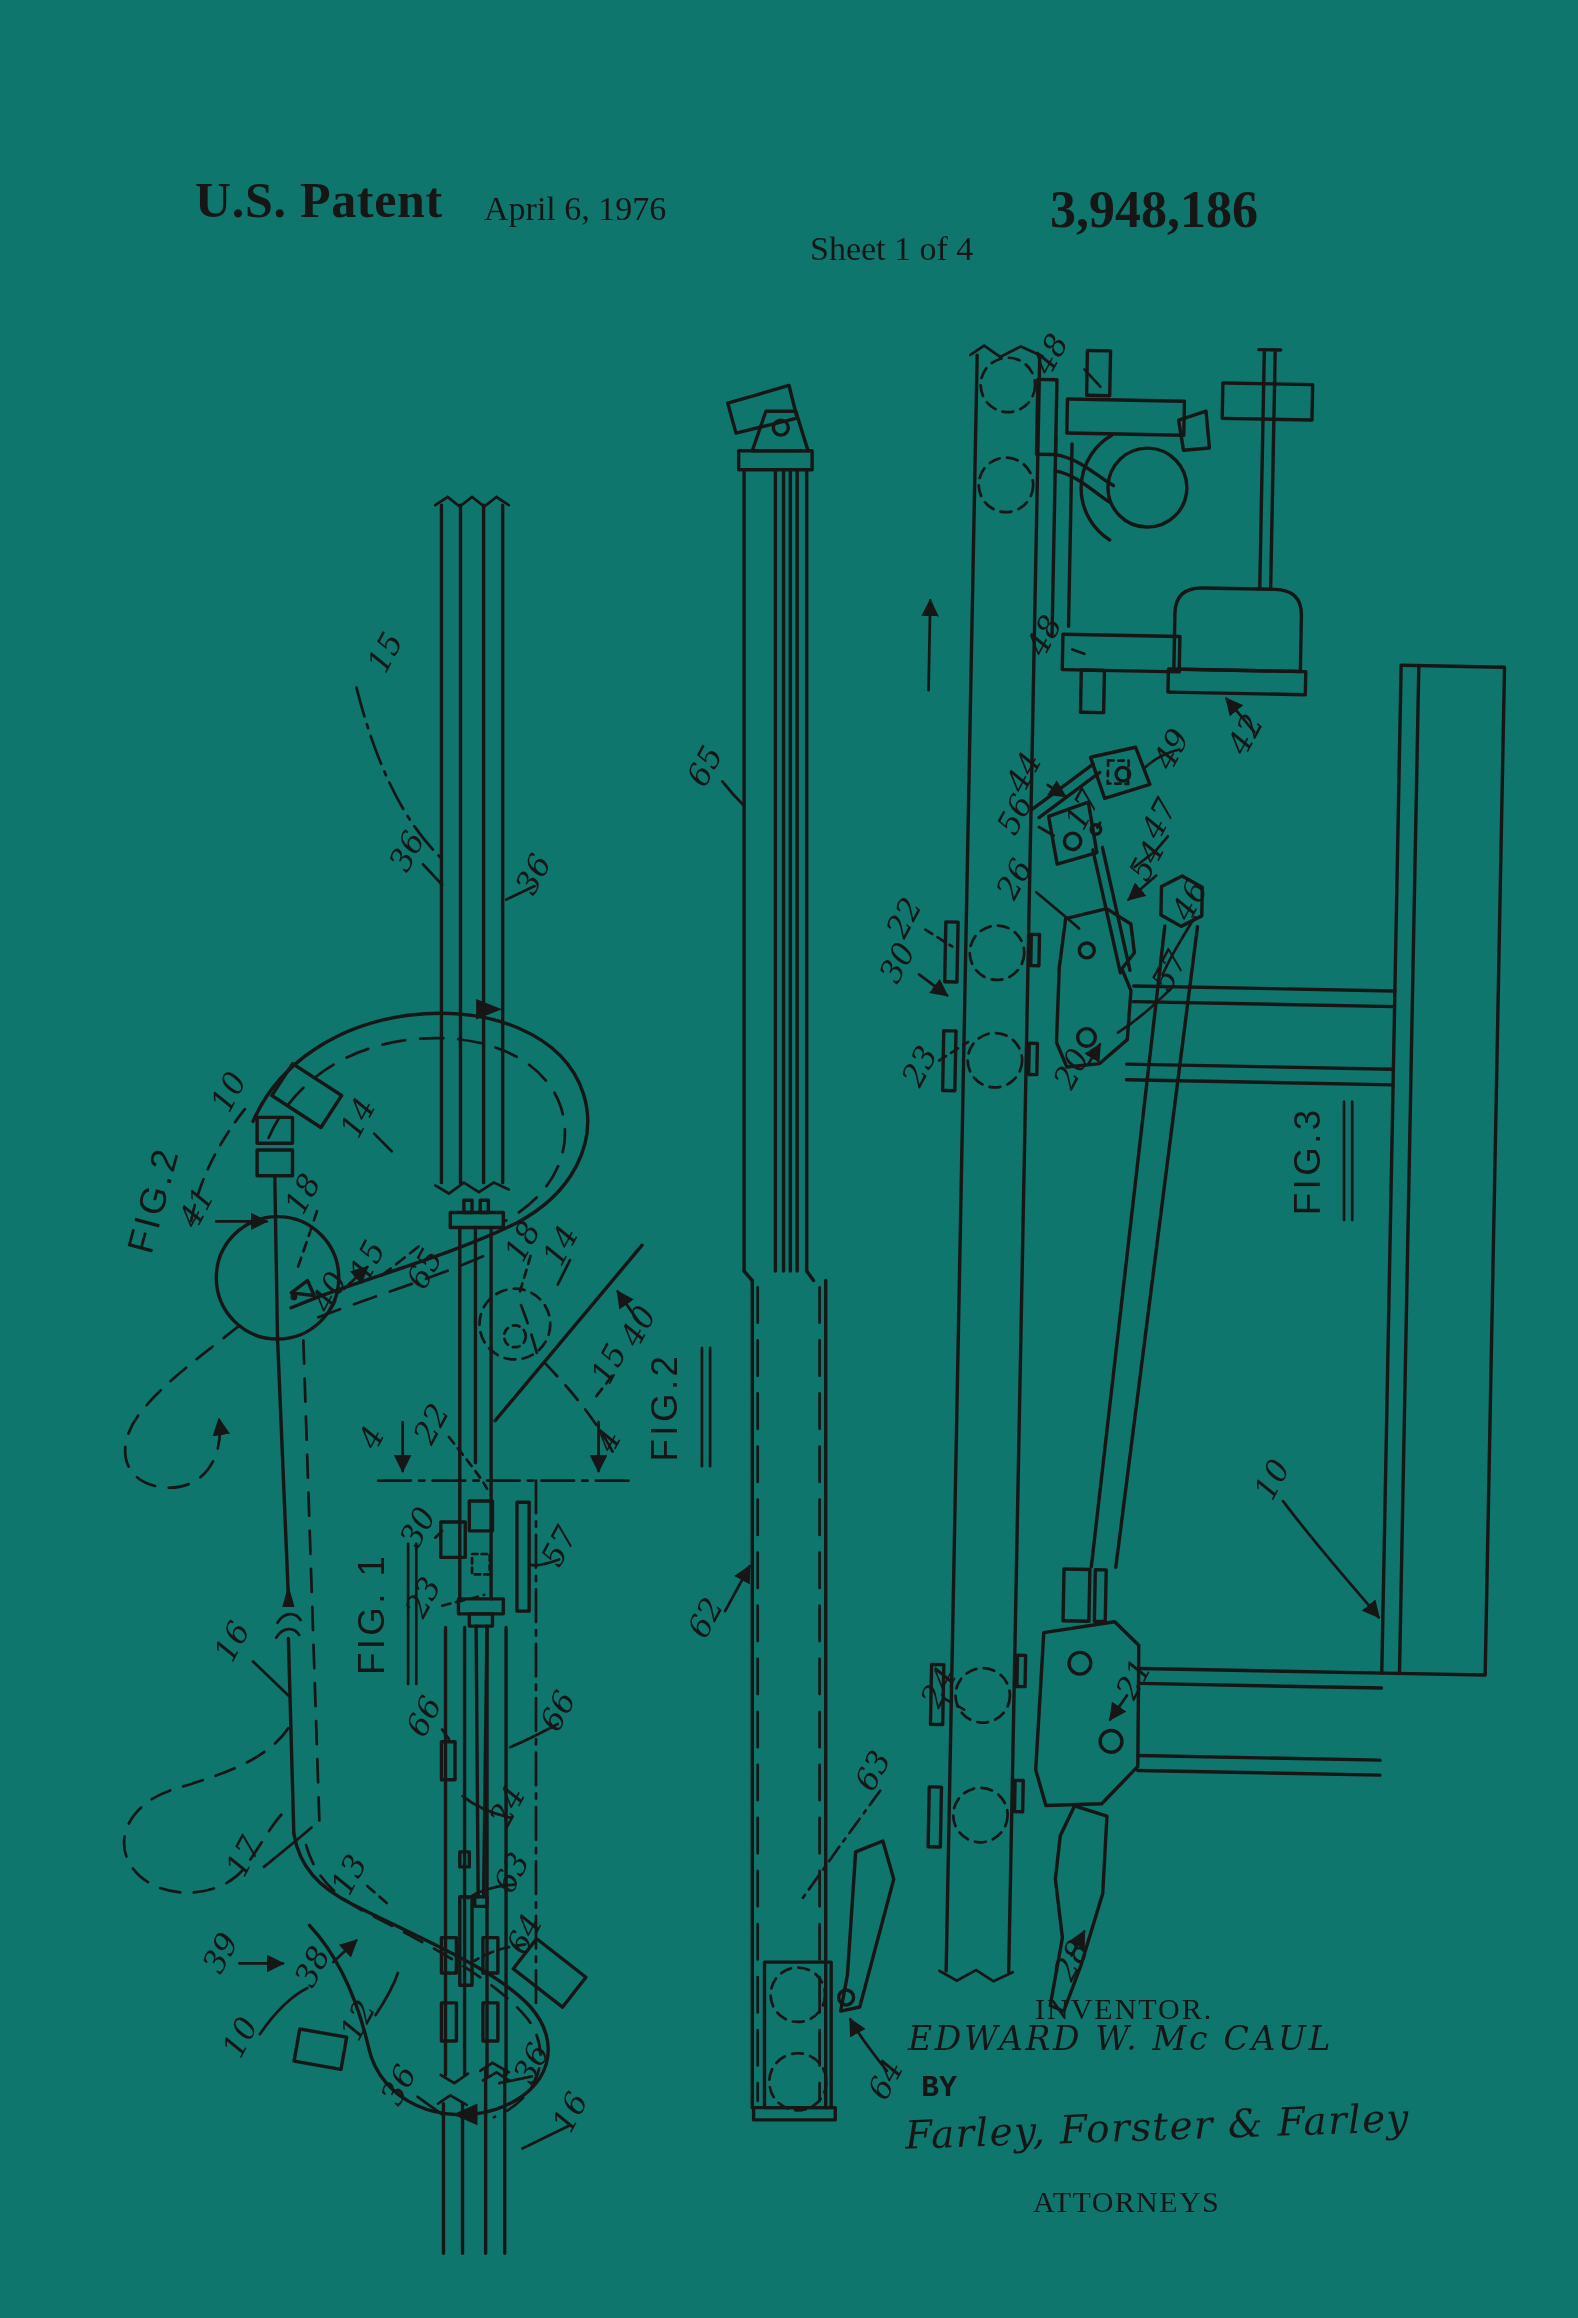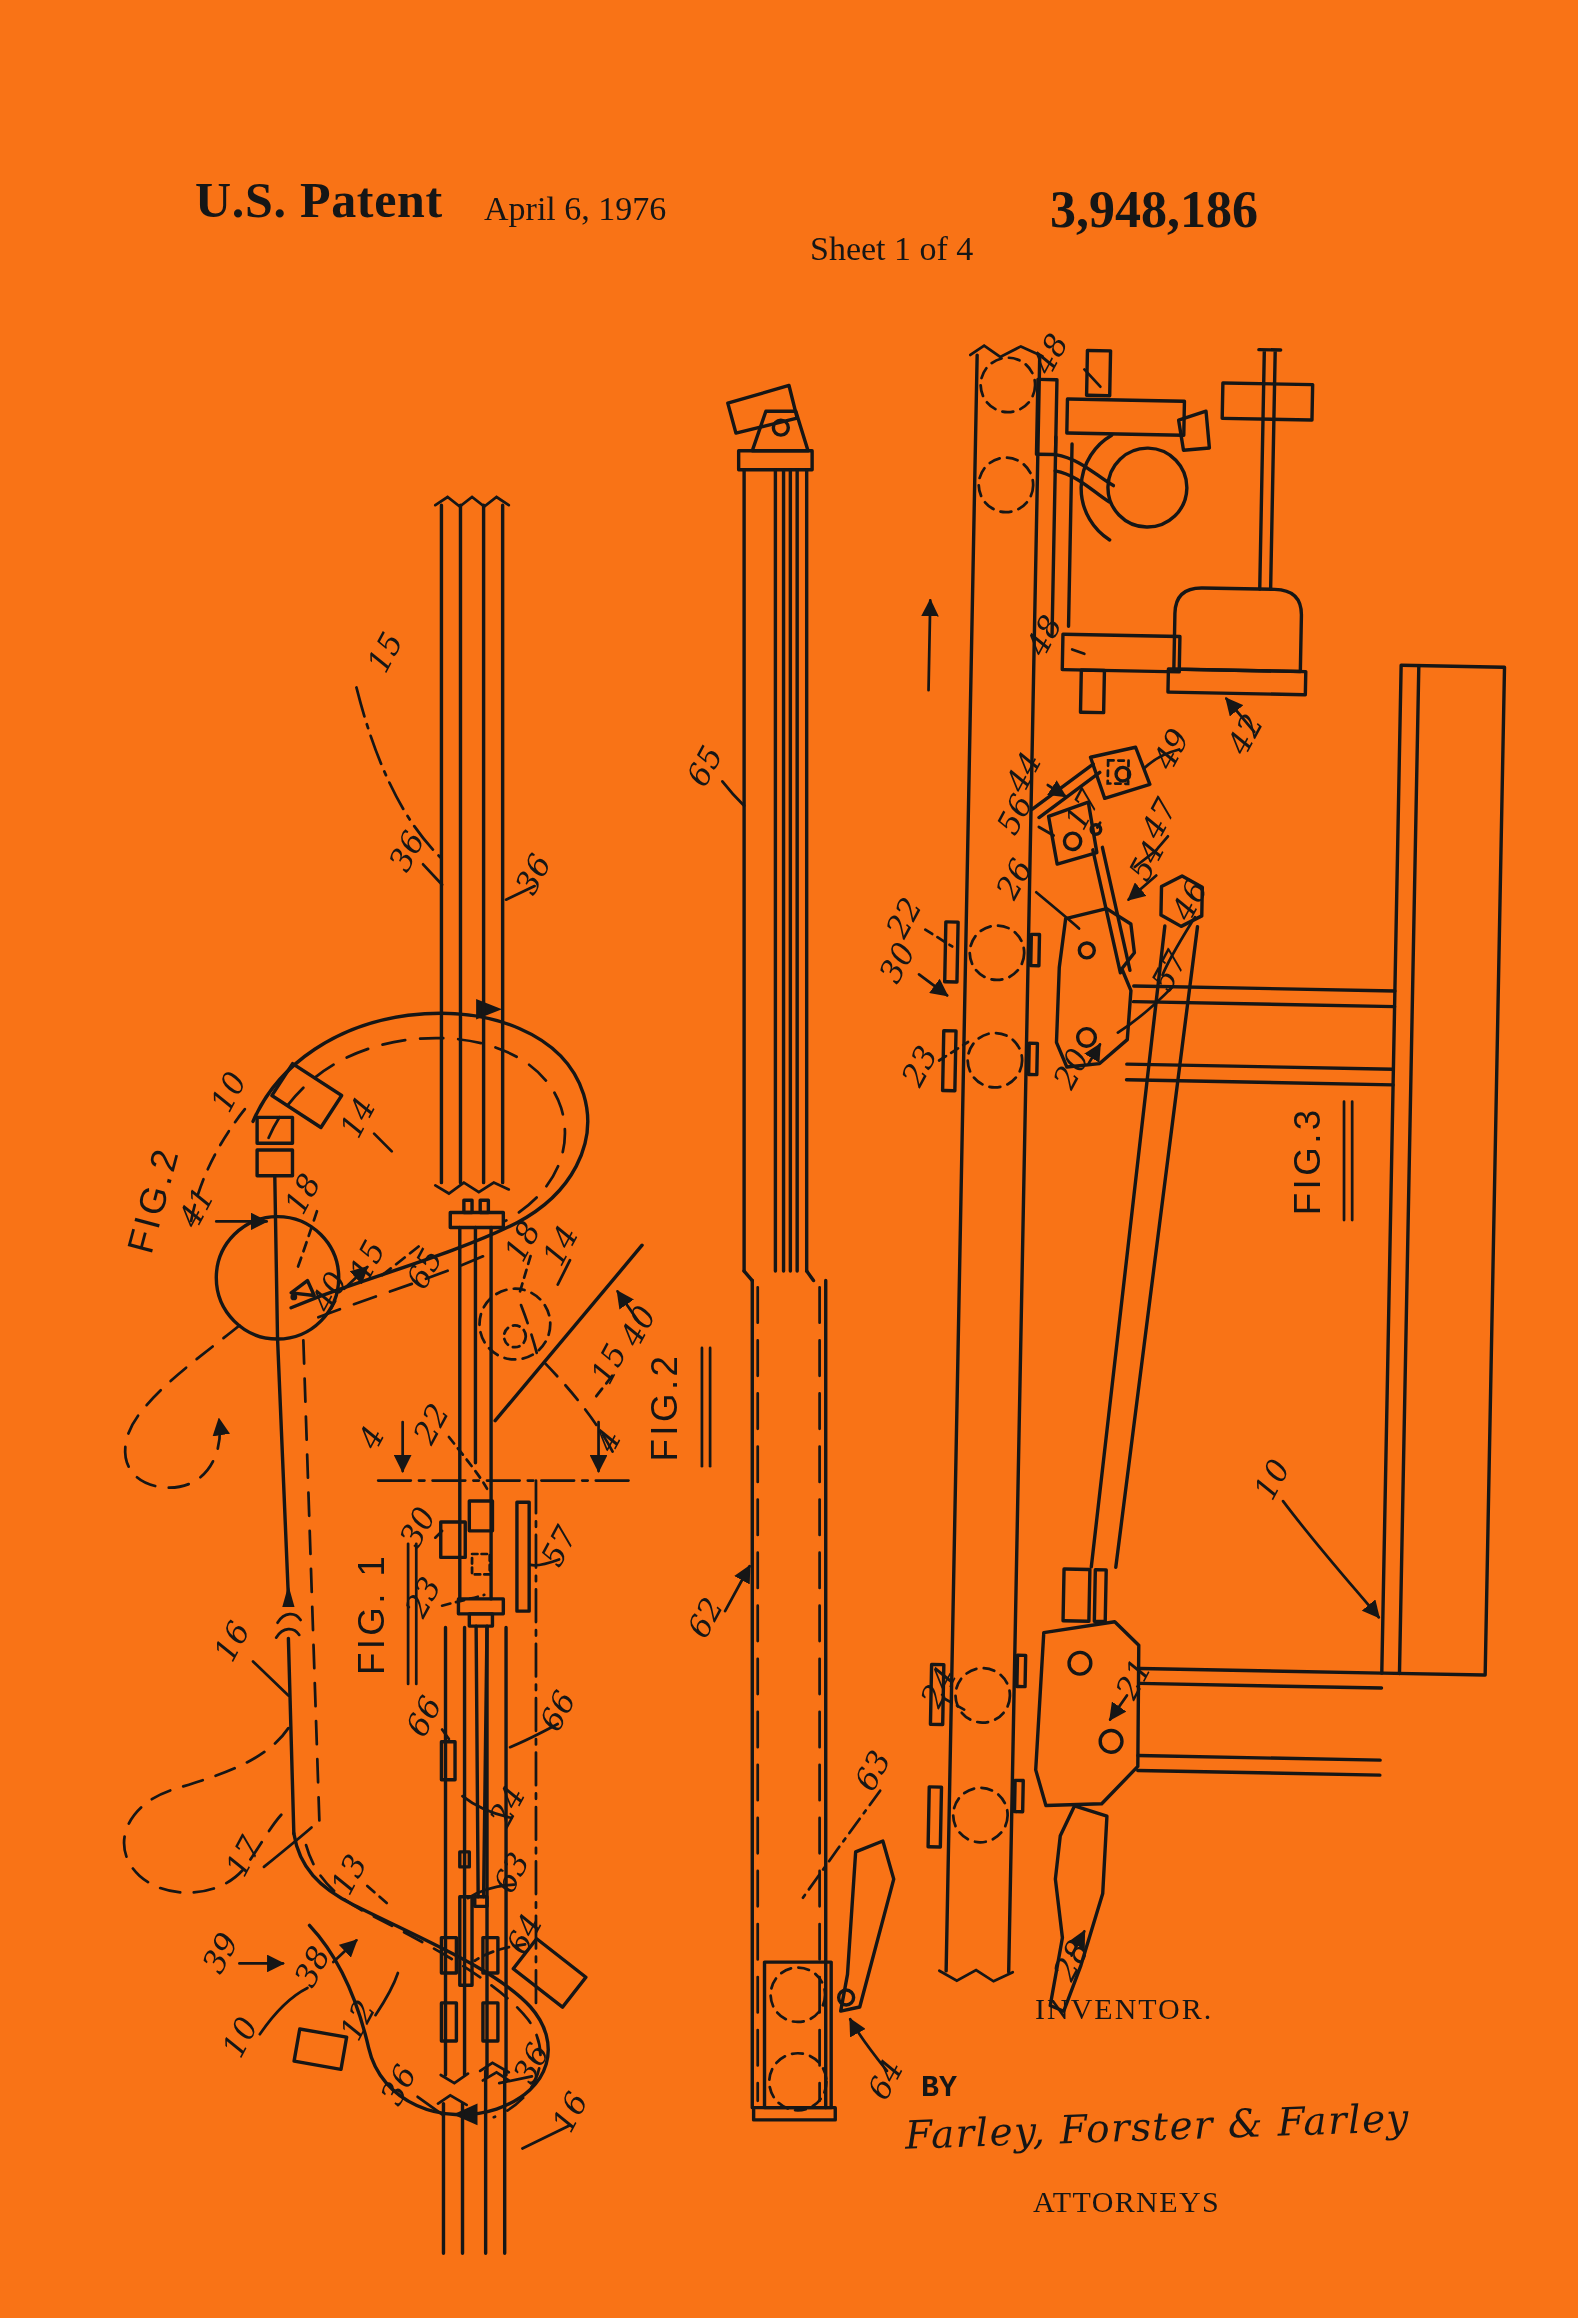--- a/index.html
+++ b/index.html
@@ -1,16 +1,16 @@
 <!DOCTYPE html>
 <html style="--ink: #161616;font-size:11px"><head>
 <meta charset="utf-8">
 <style>
   html,body{margin:0;padding:0;background:#888;}
-  .sheet{position:relative;width:1578px;height:2319px;background:#f97316;overflow:hidden;
+  .sheet{position:relative;width:1578px;height:2319px;background:#0f766e;overflow:hidden;
          font-family:"Liberation Serif",serif;color:var(--ink,#161616);}
   .hdr{position:absolute;white-space:nowrap;}
   .hdr-title{left:195px;top:171px;font-size:50px;font-weight:bold;letter-spacing:0.7px;}
   .hdr-date{left:484px;top:190px;font-size:34px;}
   .hdr-sheet{left:810px;top:192px;font-size:34px;margin-top:38px;}
   .hdr-num{left:1050px;top:170px;font-size:52px;font-weight:bold;margin-top:10px;}
   .inv{position:absolute;white-space:nowrap;}
   .inv-cap{left:1035px;top:1992px;font-size:30px;letter-spacing:2px;}
   .inv-name{left:908px;top:2019px;font-size:33px;font-style:italic;letter-spacing:2.7px;font-family:"DejaVu Serif",serif;}
   .inv-by{left:921px;top:2071px;font-size:30px;font-weight:bold;font-family:Liberation Mono, monospace;}
@@ -311,17 +311,18 @@
         <text class="ref" text-anchor="middle" transform="translate(1366,1574) rotate(-62)">23</text>
         <text class="ref" text-anchor="middle" transform="translate(1589,1578) rotate(-62)">20</text>
         <text class="ref" text-anchor="middle" transform="translate(1884,2182) rotate(-62)">10</text>
         <text class="ref" text-anchor="middle" transform="translate(1394,2487) rotate(-62)">24</text>
         <text class="ref" text-anchor="middle" transform="translate(1681,2475) rotate(-62)">21</text>
         <text class="ref" text-anchor="middle" transform="translate(1589,2889) rotate(-62)">28</text>
       </g>
   </svg>
 
   <div class="inv inv-cap">INVENTOR.</div>
+  <div class="inv inv-name">EDWARD W. Mc CAUL</div>
   <div class="inv inv-by">BY</div>
   <div class="inv inv-sig">Farley, Forster &amp; Farley</div>
   <div class="inv inv-att">ATTORNEYS</div>
 </div>
 
 
 </body></html>

